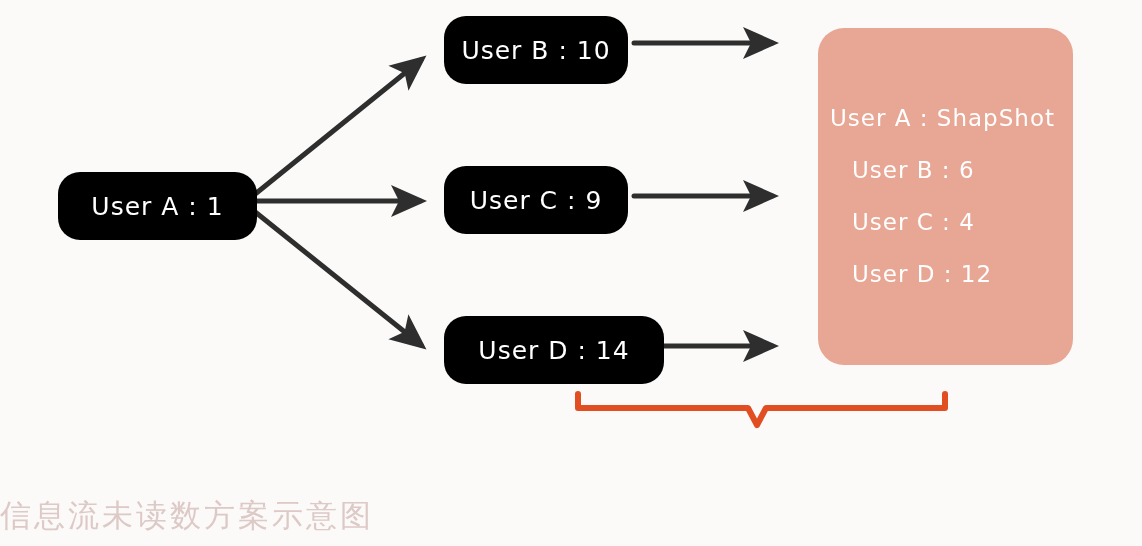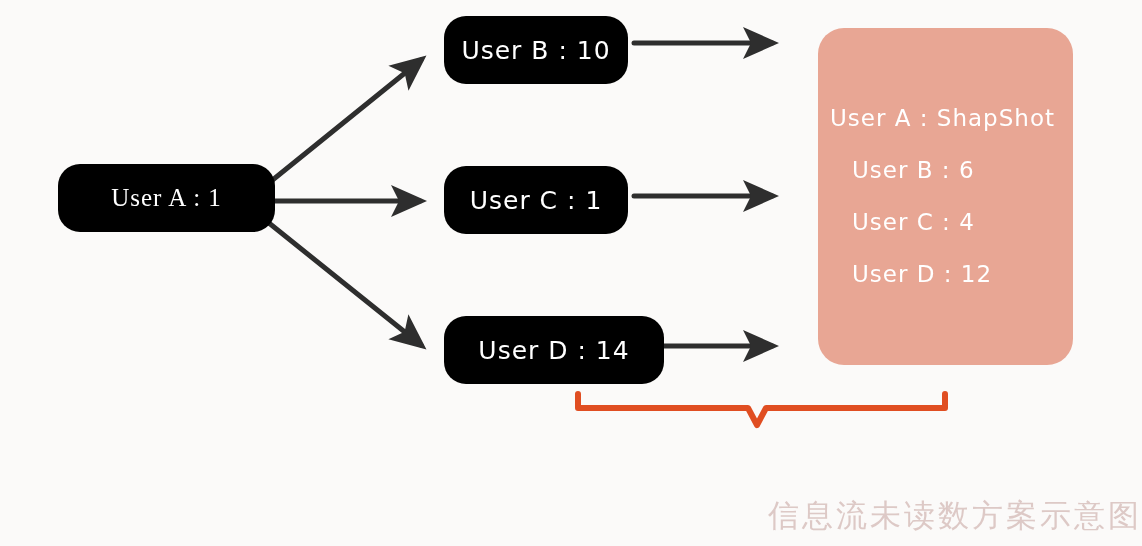--- a/index.html
+++ b/index.html
@@ -29,21 +29,21 @@
     border-radius: 22px;
     display: flex;
     align-items: center;
     justify-content: center;
     color: #ffffff;
     font-family: "DejaVu Sans", sans-serif;
     font-size: 25px;
     letter-spacing: 1px;
     box-sizing: border-box;
   }
-  #node-a  { left: 58px;  top: 164px; width: 217px; height: 68px; font-family: Liberation Serif, serif; }
+  #node-a  { left: 58px;  top: 172px; width: 199px; height: 68px; }
   #node-b  { left: 444px; top: 16px;  width: 184px; height: 68px; }
   #node-c  { left: 444px; top: 166px; width: 184px; height: 68px; }
   #node-d  { left: 444px; top: 316px; width: 220px; height: 68px; }
 
   #snapshot-panel {
     position: absolute;
     left: 818px;
     top: 28px;
     width: 255px;
     height: 337px;
@@ -75,21 +75,21 @@
     font-size: 28px;
     color: #2e2e2e;
     letter-spacing: 1.5px;
     white-space: nowrap;
   }
   #caption {
     position: absolute;
     left: 0;
     top: 495px;
     width: 1142px;
-    text-align: right;
+    text-align: left;
     font-family: "DejaVu Sans", sans-serif;
     font-size: 31px;
     color: #ddc9c6;
     letter-spacing: 3px;
   }
 </style>
 </head>
 <body>
 
 <div id="canvas">
@@ -122,21 +122,21 @@
     </g>
 
     <g>
       <path d="M578,394 L578,408 L748,408 L757,425 L766,408 L945,408 L945,394" fill="none" stroke="#e04e22" stroke-width="6" stroke-linecap="round" stroke-linejoin="round"></path>
     </g>
   </svg>
 
   <div class="node" id="node-a">User A : 1</div>
 
   <div class="node" id="node-b">User B : 10</div>
-  <div class="node" id="node-c">User C : 1</div>
+  <div class="node" id="node-c">User C : 9</div>
   <div class="node" id="node-d">User D : 14</div>
 
   <div id="snapshot-panel">
     <div class="snap-line">User A : ShapShot</div>
     <div class="snap-line indent">User B : 6</div>
     <div class="snap-line indent">User C : 4</div>
     <div class="snap-line indent">User D : 12</div>
   </div>
 
 

